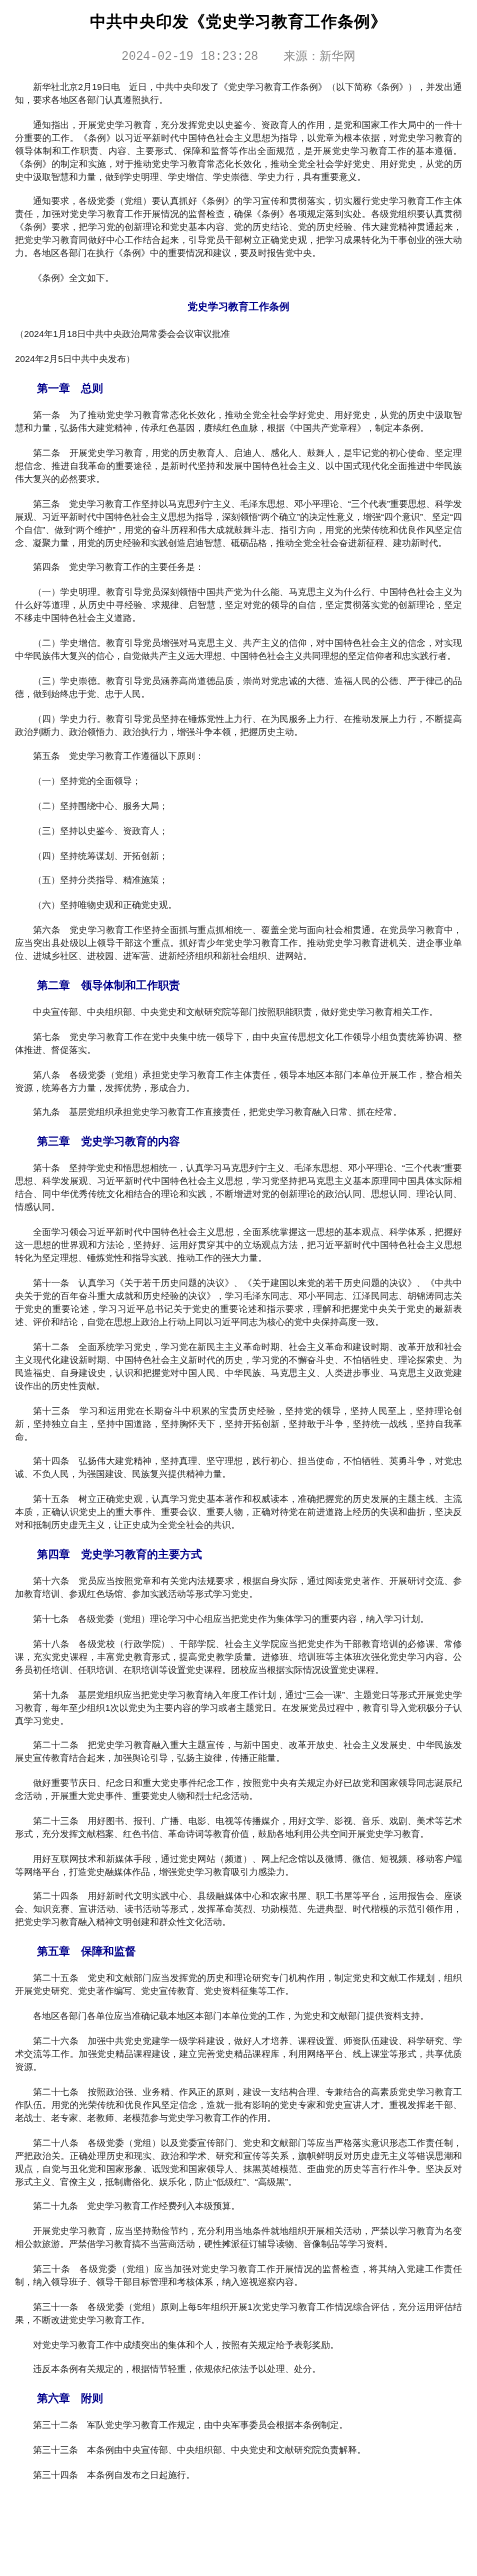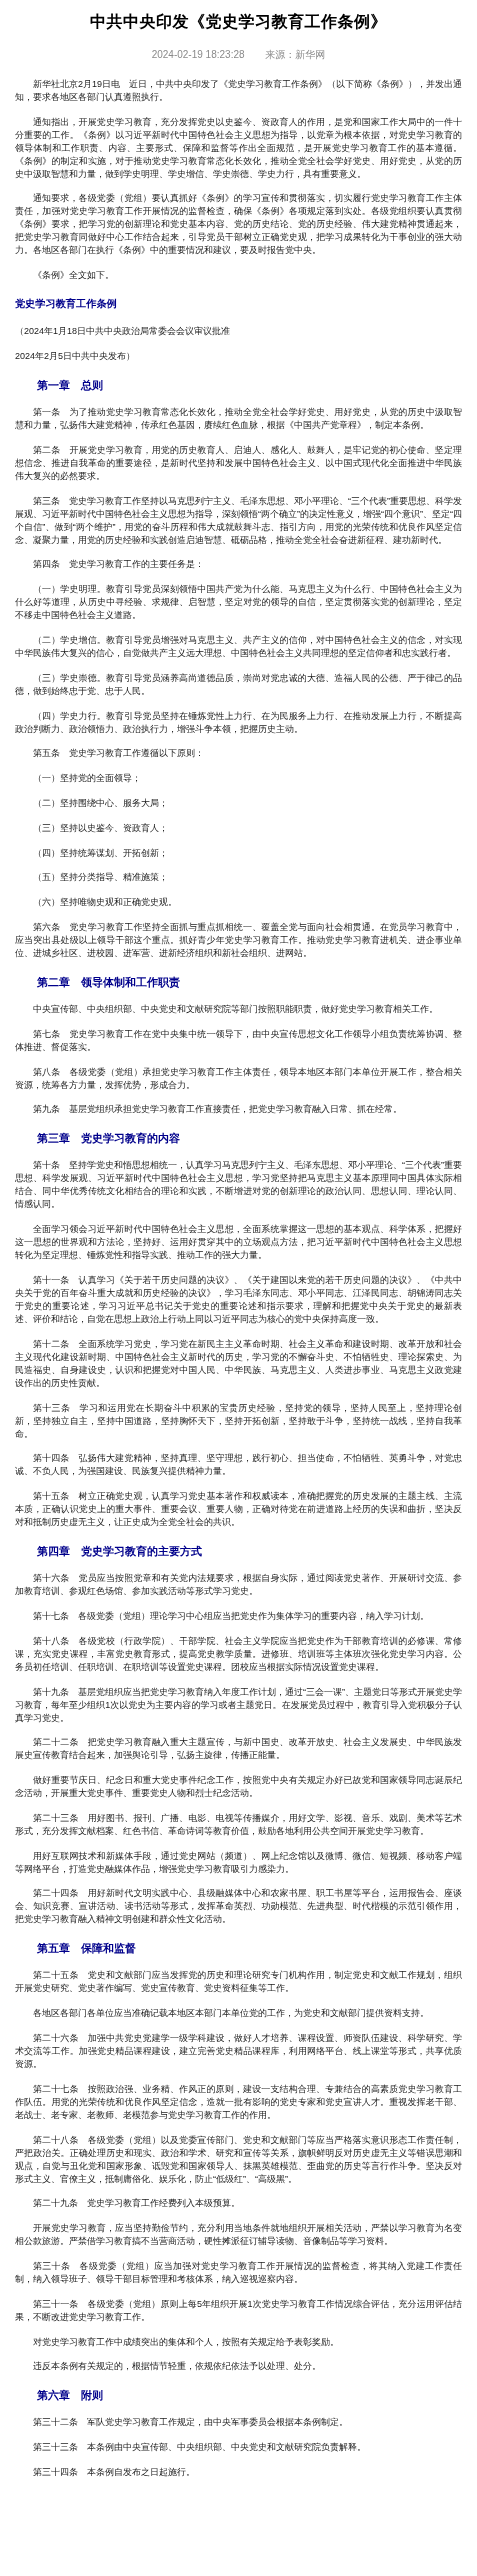--- a/index.html
+++ b/index.html
@@ -2,28 +2,28 @@
 <html style="font-size:8.6px"><head>
 <meta charset="utf-8">
 <style>
   html, body { margin: 0; padding: 0; background: #ffffff; }
   body { font-family: "Liberation Sans", "DejaVu Sans", sans-serif; color: #1a1a1a; }
   .page { width: 460px; margin: 0 auto; box-sizing: border-box; padding: 7.5px 6.4px 16px; background: #fff; }
   .page-title {
     text-align: center; font-size: 16px; line-height: 1.25; font-weight: 900;
     color: #000; margin: 4.3px 16px 9.6px; letter-spacing: 0.5px;
   }
-  .meta { text-align: center; font-size: 10px; color: #8a8a8a; margin: 16px 0 16px; }
+  .meta { text-align: center; font-size: 12px; color: #8a8a8a; margin: 16px 0 16px; font-family: Liberation Mono, monospace; }
   .meta .src { margin-left: 18px; }
   .art-p {
     font-size: 9px; line-height: 13px; margin: 0 0 11.8px;
     text-indent: 2em; text-align: justify; color: #1a1a1a; word-break: break-all;
   }
   .art-center { font-size: 9px; line-height: 13px; margin: 0 0 11.8px; text-align: left; text-indent: 0; color: #1a1a1a; }
-  .reg-title { text-align: left; font-size: 10.2px; font-weight: bold; color: #00008b; margin: 15px 0 14px; }
+  .reg-title { text-align: center; font-size: 10.2px; font-weight: bold; color: #00008b; margin: 15px 0 14px; }
   .chapter { font-size: 11px; font-weight: bold; color: #00008b; margin: 15px 0 13px; text-indent: 2em; }
   section { display: block; }
 </style>
 </head>
 <body>
 
 <div class="page">
 
   <h1 class="page-title">中共中央印发《党史学习教育工作条例》</h1>
 

